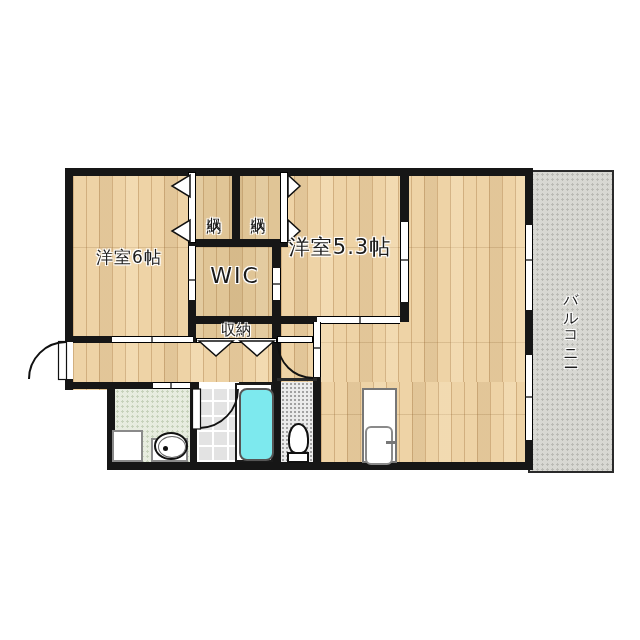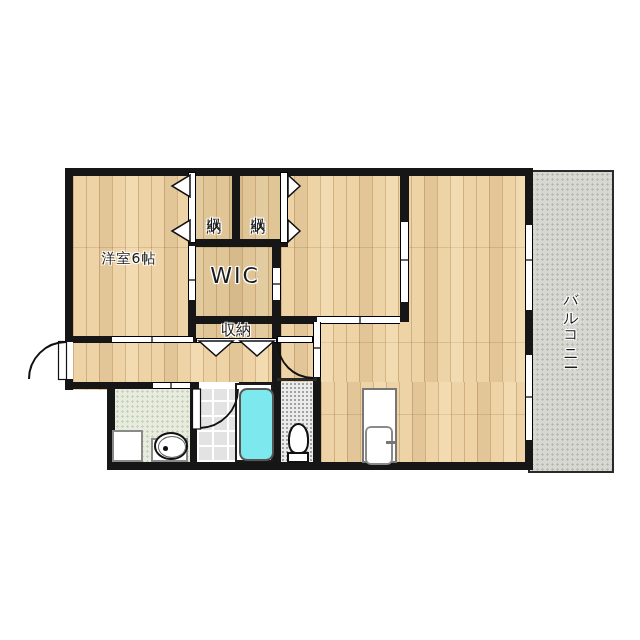--- a/index.html
+++ b/index.html
@@ -175,20 +175,21 @@
     <line x1="152" y1="336" x2="152" y2="343" stroke="#111" stroke-width="1.3"></line>
     <line x1="360" y1="316" x2="360" y2="324" stroke="#111" stroke-width="1.3"></line>
     <line x1="400" y1="260" x2="409" y2="260" stroke="#111" stroke-width="1.3"></line>
     <line x1="188" y1="280" x2="196" y2="280" stroke="#111" stroke-width="1.3"></line>
     <line x1="272" y1="284" x2="281" y2="284" stroke="#111" stroke-width="1.3"></line>
     <line x1="313" y1="348" x2="321" y2="348" stroke="#111" stroke-width="1.3"></line>
     <line x1="525" y1="260" x2="533" y2="260" stroke="#111" stroke-width="1.3"></line>
     <line x1="525" y1="397" x2="533" y2="397" stroke="#111" stroke-width="1.3"></line>
   </svg>
 
-  <div class="lbl" style="left:129px;top:258px;font-size:14px;letter-spacing:1px;">洋室6帖</div>
+  <div class="lbl" style="left:129px;top:258px;font-size:17px;letter-spacing:1px;">洋室6帖</div>
+  <div class="lbl" style="left:340px;top:247px;font-size:21px;letter-spacing:1px;">洋室5.3帖</div>
   <div class="lbl" style="left:235px;top:276px;font-size:22px;letter-spacing:2px;">WIC</div>
   <div class="lbl vert" style="left:213px;top:207px;font-size:15px;">収納</div>
   <div class="lbl vert" style="left:257px;top:207px;font-size:15px;">収納</div>
   <div class="lbl" style="left:236px;top:331px;font-size:15px;">収納</div>
   <div class="lbl vert" style="left:570px;top:322px;font-size:15px;">バルコニー</div>
 
 </div>
 
 </body></html>

